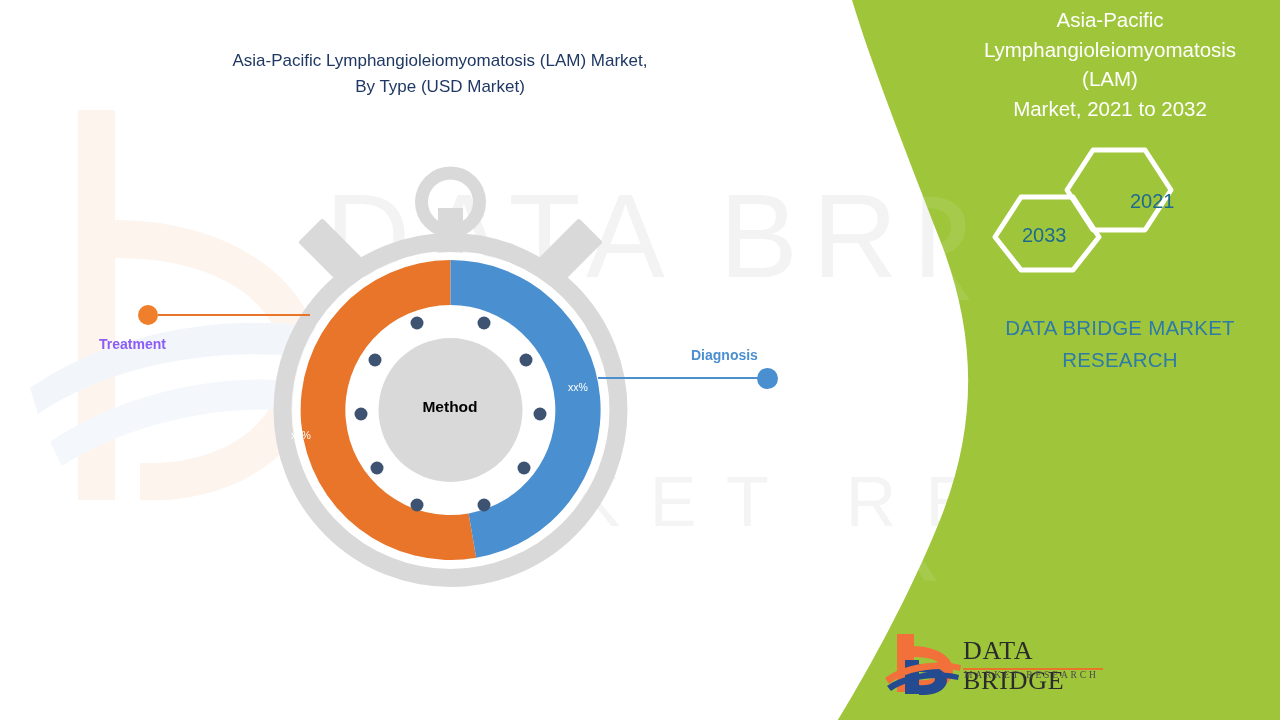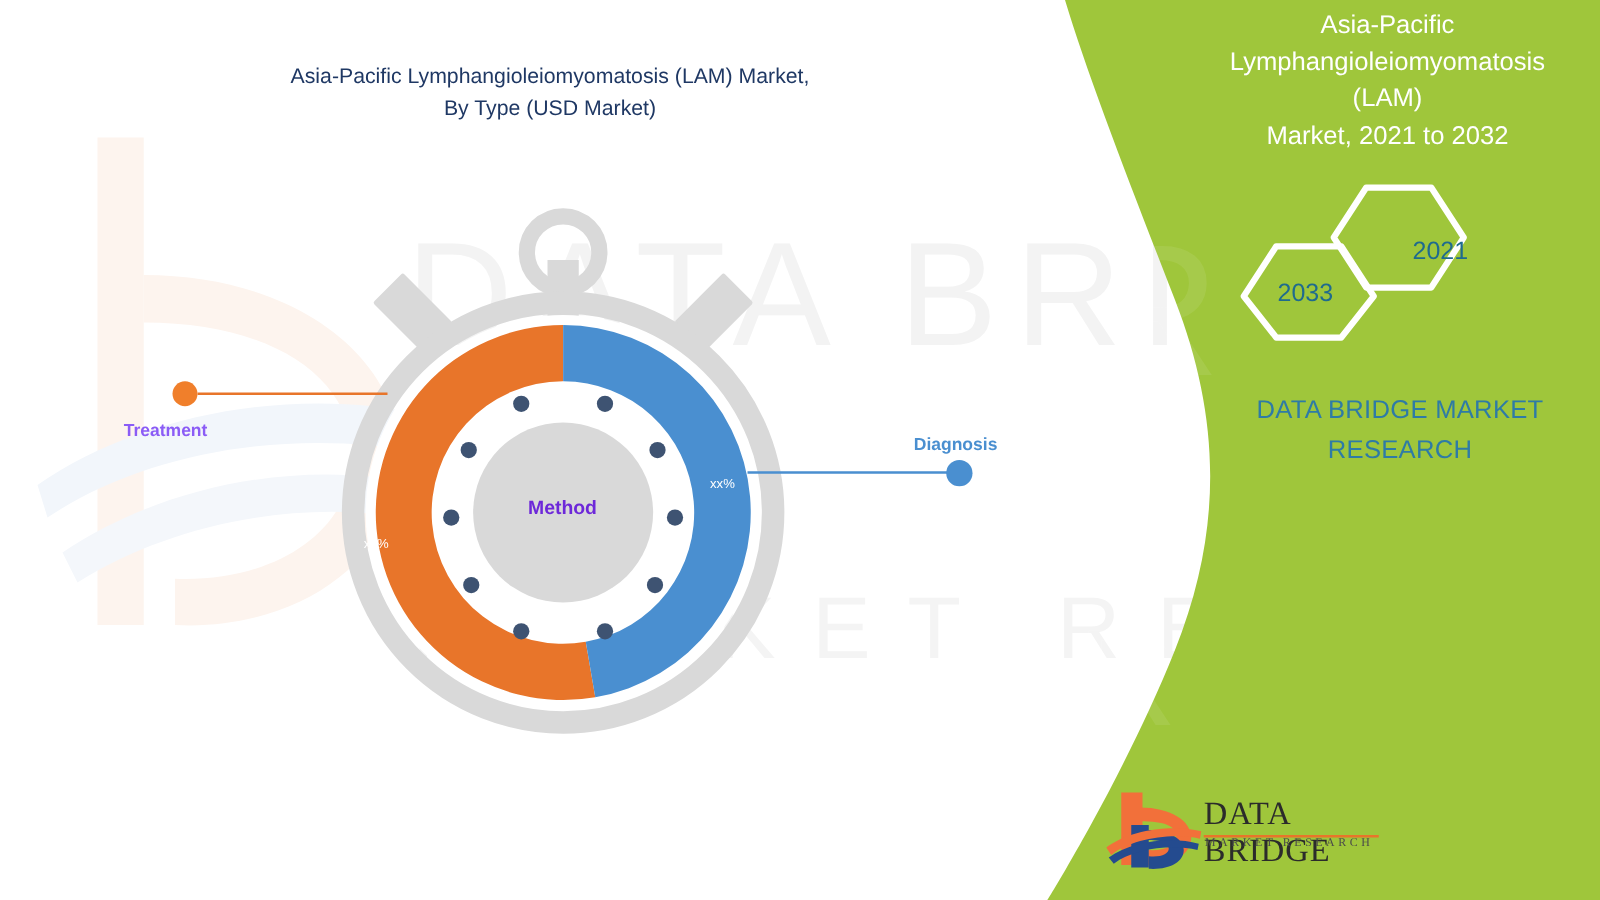--- a/index.html
+++ b/index.html
@@ -157,38 +157,38 @@
     width: 385px;
     height: 440px;
   }
 
   .center-method {
     position: absolute;
     left: 370px;
     top: 398px;
     width: 160px;
     text-align: center;
-    color: #6d28d9;
+    color: #000000;
     font-size: 15.5px;
     font-weight: bold;
   }
 
   .lbl {
     position: absolute;
     font-size: 14px;
     font-weight: bold;
     white-space: nowrap;
   }
   .lbl-treatment {
     left: 99px;
     top: 336px;
     color: #8b5cf6;
   }
   .lbl-diagnosis {
-    left: 731px;
+    left: 691px;
     top: 347px;
     color: #4a8fd0;
     font-weight: bold;
   }
 
   .pct {
     position: absolute;
     color: #ffffff;
     font-size: 10.5px;
     font-weight: normal;

